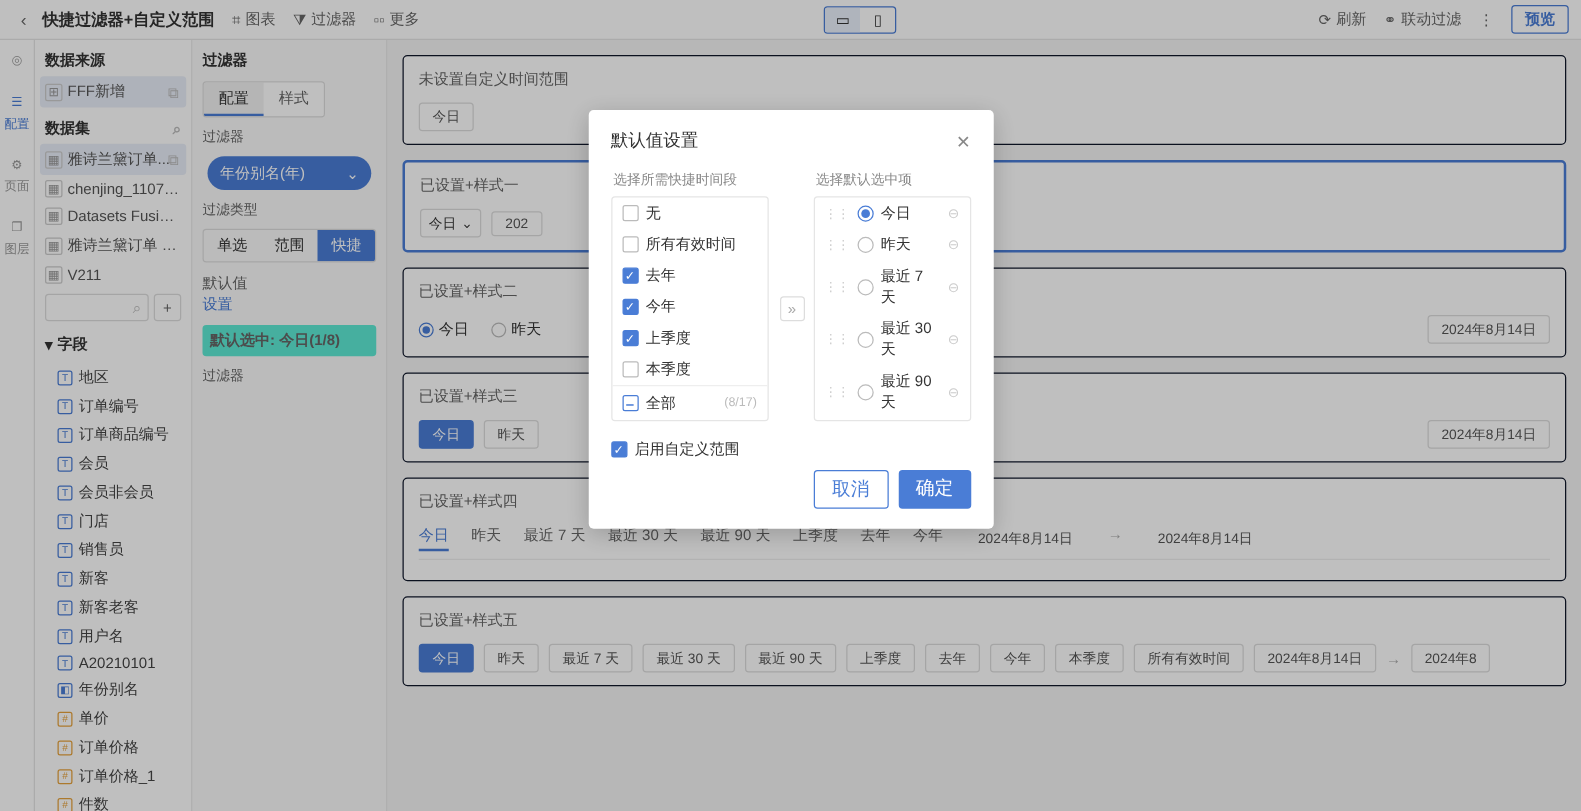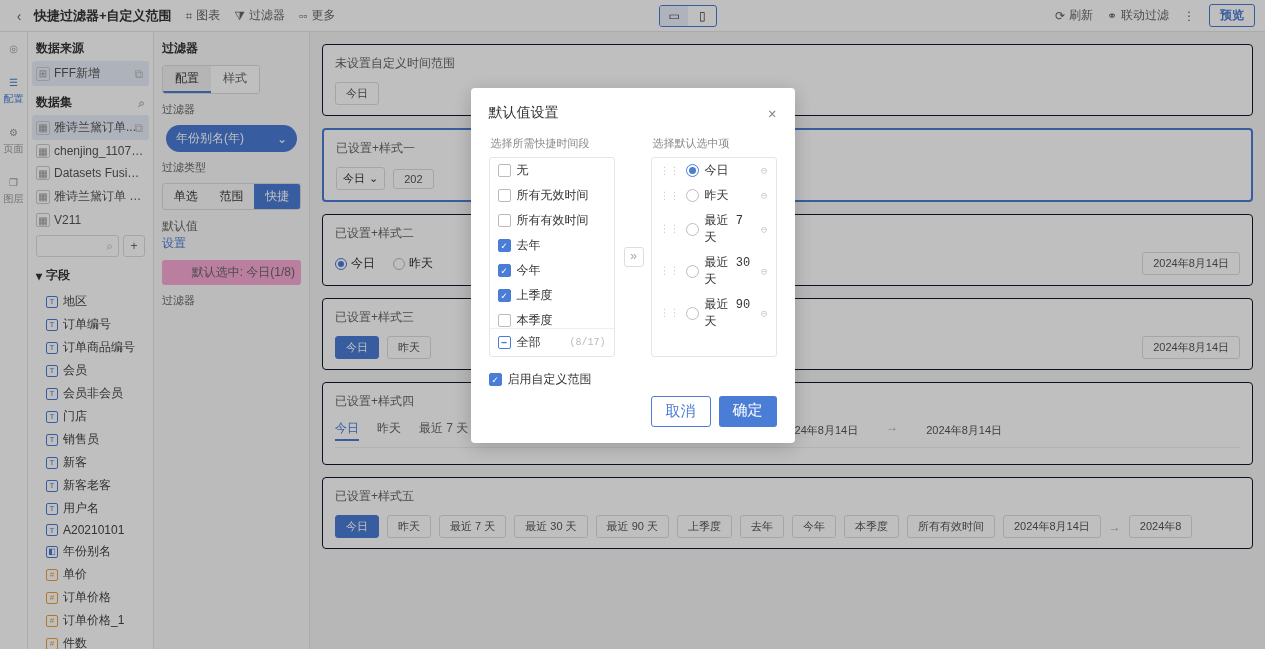--- a/index.html
+++ b/index.html
@@ -39,21 +39,21 @@
 .filterpanel .tabs { display: flex; border: 1px solid #ddd; border-radius: 3px; overflow: hidden; width: fit-content; }
 .filterpanel .tabs .tab { padding: 4px 12px; cursor: pointer; background: #fff; color: #666; }
 .filterpanel .tabs .tab.active { background: #f2f2f2; color: #333; border-bottom:2px solid #4a7dd6; }
 .filterpanel .label { color: #666; font-size: 11px; }
 .filterpanel .dropdown { background: #4a7dd6; color: #ffffff; border-radius: 14px; padding: 5px 10px; display: flex; align-items: center; justify-content: space-between; cursor: pointer; margin:0 4px;}
 .filterpanel .radio3 { display: flex; border: 1px solid #ddd; border-radius: 3px; overflow: hidden; }
 .filterpanel .radio3 .opt { flex: 1; text-align: center; padding: 4px 0; cursor: pointer; }
 .filterpanel .radio3 .opt.active { background: #4a7dd6; color: #fff; }
 .filterpanel .rowline { display: flex; justify-content: space-between; color: #666; flex-direction: column; }
 .filterpanel .rowline .link { color: #4a7dd6; cursor: pointer; }
-.filterpanel .chip { background: #f9a8d4; border-radius: 3px; padding: 4px 6px; text-align: right; color: #666; }
+.filterpanel .chip { background: #5eead4; border-radius: 3px; padding: 4px 6px; text-align: left; color: #666; font-weight: bold; }
 .filterpanel .dropzone { border: 1px dashed #ddd; border-radius: 3px; height: 70px; display: flex; align-items: center; justify-content: center; color: #bbb; }
 .canvas { flex: 1; background: #f5f5f5; padding: 12px; overflow: auto; }
 .card { background: #fff; border: 1px solid #0f172a; border-radius: 4px; margin-bottom: 12px; padding: 10px 12px; }
 .card.sel { border: 2px solid #4a7dd6; }
 .card .cardtitle { color: #666; margin-bottom: 10px; font-size: 12px; }
 .pillrow { display: flex; gap: 8px; align-items: center; flex-wrap: wrap; }
 .pill { border: 1px solid #ddd; border-radius: 3px; padding: 3px 10px; font-size: 11px; cursor: pointer; color: #555; background:#fff; }
 .pill.primary { background: #4a7dd6; color: #fff; border-color: #4a7dd6; }
 .radio { display: inline-flex; align-items: center; gap: 4px; margin-right: 10px; cursor: pointer; }
 .radio .dot { width: 12px; height: 12px; border: 1px solid #bbb; border-radius: 50%; display: inline-flex; align-items: center; justify-content: center; }
@@ -61,21 +61,21 @@
 .radio.on .dot::after { content: ""; width: 6px; height: 6px; background: #4a7dd6; border-radius: 50%; }
 .tabs2 { display: flex; gap: 18px; border-bottom: 1px solid #eee; padding-bottom:6px; margin-bottom:6px;}
 .tabs2 .t2 { color: #666; cursor: pointer; padding-bottom:2px;}
 .tabs2 .t2.active { color: #4a7dd6; border-bottom: 2px solid #4a7dd6; }
 .datebox { border:1px solid #ddd; border-radius:3px; padding:3px 10px; font-size:11px; color:#555; }
 .arrow { color:#aaa; }
 .sel-drop { border:1px solid #ddd; border-radius:3px; padding:3px 6px; font-size:11px; display:flex; align-items:center; gap:4px; }
 
 
 .overlay { position: absolute; inset: 0; background: rgba(0,0,0,0.25); display: flex; align-items: flex-start; justify-content: center; padding-top: 88px; }
-.modal { width: 324px; background: #fff; border-radius: 4px; box-shadow: 0 4px 20px rgba(0,0,0,0.2); padding: 16px 18px; font-family: Liberation Mono, monospace; }
+.modal { width: 324px; background: #fff; border-radius: 4px; box-shadow: 0 4px 20px rgba(0,0,0,0.2); padding: 16px 18px; }
 .modal .mhead { display: flex; justify-content: space-between; align-items: center; margin-bottom: 14px; }
 .modal .mtitle { font-size: 14px; font-weight: 500; }
 .modal .close { cursor: pointer; color: #888; font-size: 14px; }
 .modal .cols { display: flex; gap: 0; }
 .modal .col { flex: 1; border: 1px solid #e5e5e5; border-radius: 3px; padding: 0; position: relative; }
 .modal .col + .col { margin-left: 36px; }
 .modal .optlist { max-height: 170px; overflow: auto; }
 .modal .optrow { display: flex; align-items: center; gap: 6px; padding: 4px 8px; cursor: pointer; }
 .modal .optrow .grip { color: #ccc; font-size: 10px; cursor: grab; }
 .modal .optrow .rm { margin-left: auto; color: #ccc; font-size: 11px; cursor: pointer; }
@@ -382,24 +382,20 @@
     </div>
     <div class="cols">
       <div class="col">
         <div class="optlist" id="left-opts">
             <div class="optrow">
               <span class="cb"></span>
               <span>无</span>
             </div>
             <div class="optrow">
               <span class="cb"></span>
-              <span>所有无效时间</span>
-            </div>
-            <div class="optrow">
-              <span class="cb"></span>
               <span>所有有效时间</span>
             </div>
             <div class="optrow">
               <span class="cb on">✓</span>
               <span>去年</span>
             </div>
             <div class="optrow">
               <span class="cb on">✓</span>
               <span>今年</span>
             </div>

